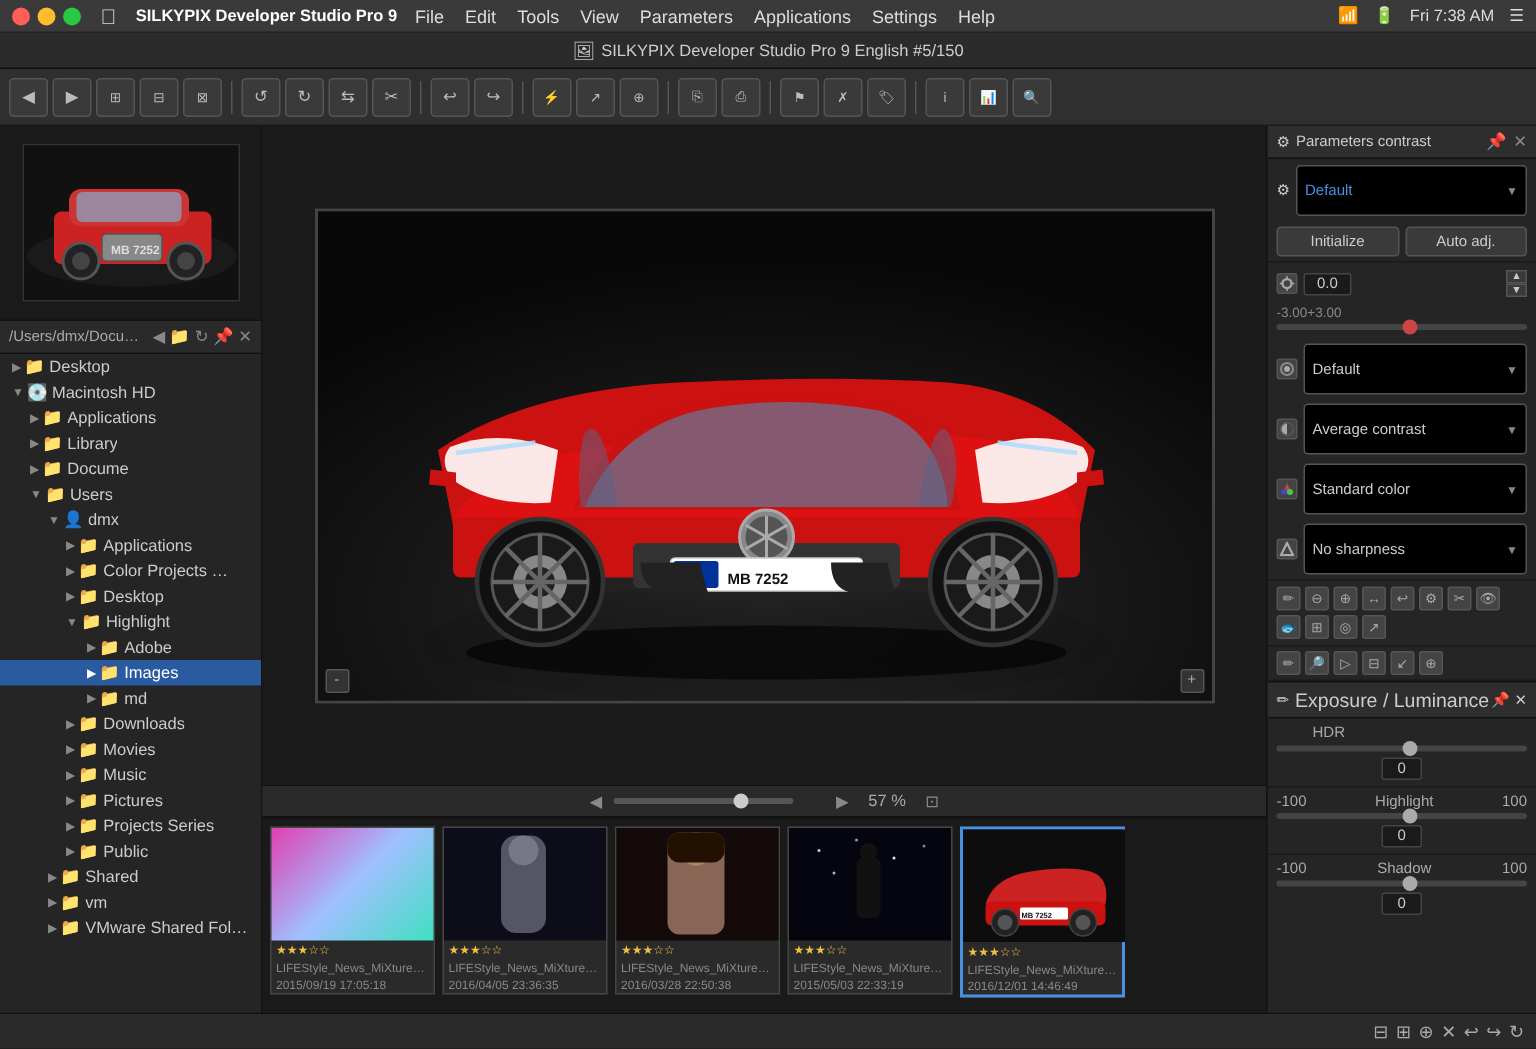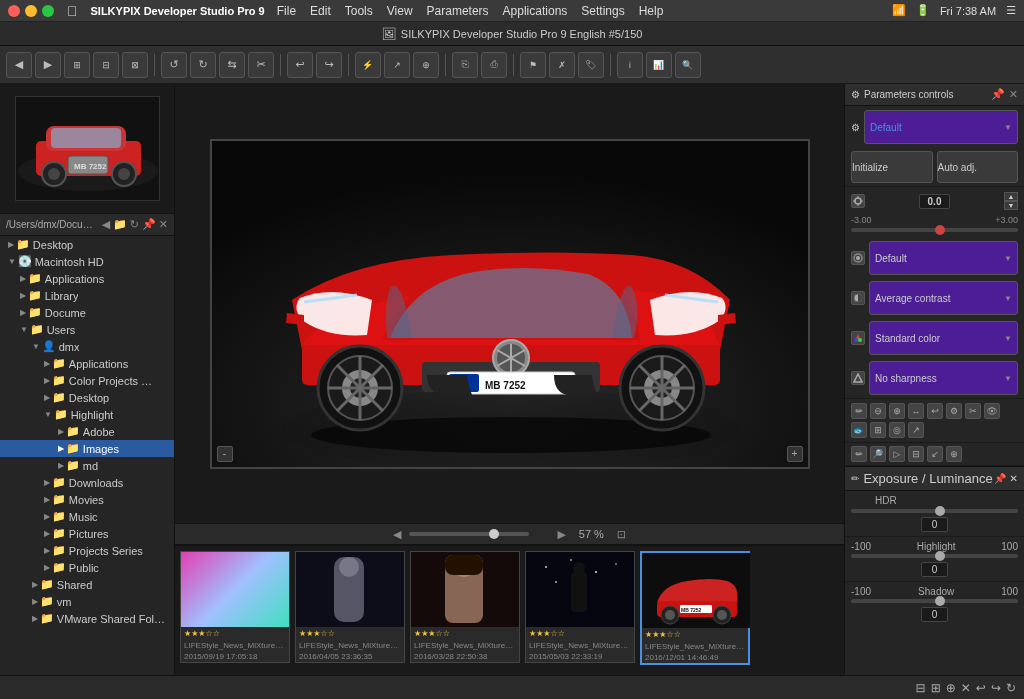--- a/index.html
+++ b/index.html
@@ -66,25 +66,25 @@
     
     #right-panel { width: 180px; background: #252525; border-left: 1px solid #111; display: flex; flex-direction: column; overflow-y: auto; }
     #right-panel::-webkit-scrollbar { width: 6px; }
     #right-panel::-webkit-scrollbar-track { background: #252525; }
     #right-panel::-webkit-scrollbar-thumb { background: #555; }
 
     .panel-header { display: flex; align-items: center; justify-content: space-between; padding: 4px 6px; background: #2e2e2e; border-bottom: 1px solid #111; font-size: 11px; color: #ccc; }
     .panel-header .panel-icons { display: flex; gap: 4px; color: #888; }
     .param-row { display: flex; align-items: center; padding: 3px 6px; gap: 4px; }
 
-    .dropdown-control { flex: 1; height: 20px; background: #4c1d95; border: 1px solid #555; border-radius: 3px; display: flex; align-items: center; justify-content: space-between; padding: 16px 5px; font-size: 10px; color: #ccc; cursor: pointer; }
+    .dropdown-control { flex: 1; height: 20px; background: #000000; border: 1px solid #555; border-radius: 3px; display: flex; align-items: center; justify-content: space-between; padding: 16px 5px; font-size: 10px; color: #ccc; cursor: pointer; }
     .dropdown-control .arrow { font-size: 8px; color: #888; }
 
     .btn-row { display: flex; gap: 4px; padding: 3px 6px; }
-    .action-btn { flex: 1; height: 32px; background: #3a3a3a; border: 1px solid #555; border-radius: 3px; font-size: 10px; color: #ccc; cursor: pointer; display: flex; align-items: center; justify-content: flex-start; }
+    .action-btn { flex: 1; height: 20px; background: #3a3a3a; border: 1px solid #555; border-radius: 3px; font-size: 10px; color: #ccc; cursor: pointer; display: flex; align-items: center; justify-content: center; }
 
     .exposure-header { display: flex; align-items: center; justify-content: space-between; padding: 4px 6px; background: #2e2e2e; border-bottom: 1px solid #111; border-top: 1px solid #111; font-size: 11px; color: #ccc; }
 
     
     #statusbar { height: 24px; background: #2a2a2a; display: flex; align-items: center; padding: 0 8px; font-size: 10px; color: #aaa; border-top: 1px solid #111; gap: 6px; }
     #statusbar .right-icons { margin-left: auto; display: flex; gap: 5px; }
 
     
     .grad-pink { background: linear-gradient(135deg, #e040b0, #a0c0ff, #40e0c0); }
     .dark-photo { background: linear-gradient(180deg, #1a1a3a 0%, #1a1a1a 100%); display: flex; align-items: center; justify-content: center; }
@@ -518,21 +518,21 @@
         <div class="film-info">LIFEStyle_News_MiXture_Imag</div>
         <div class="film-info">2016/12/01 14:46:49</div>
       </div>
     </div>
   </div>
 
   <div id="right-panel">
 
     <div class="panel-header">
       <span style="font-size:10px;">⚙</span>
-      <span style="font-size:10px;flex:1;margin-left:4px;">Parameters controls</span>
+      <span style="font-size:10px;flex:1;margin-left:4px;">Parameters contrast</span>
       <div class="panel-icons">
         <span style="cursor:pointer;">📌</span>
         <span style="cursor:pointer;">✕</span>
       </div>
     </div>
 
     <div class="param-row" style="padding:4px 6px;">
       <span style="font-size:10px;">⚙</span>
       <div class="dropdown-control">
         <span style="color:#4a90e2;">Default</span>
@@ -552,31 +552,31 @@
     <div class="param-row" style="border-top:1px solid #1a1a1a;padding-top:5px;">
       <div style="width:14px;height:14px;background:#444;border:1px solid #555;border-radius:2px;display:flex;align-items:center;justify-content:center;">
         <svg width="10" height="10">
             <circle cx="5" cy="5" r="3" fill="none" stroke="#aaa" stroke-width="1.5"></circle>
             <line x1="5" y1="0" x2="5" y2="2" stroke="#aaa" stroke-width="1"></line>
             <line x1="5" y1="8" x2="5" y2="10" stroke="#aaa" stroke-width="1"></line>
             <line x1="0" y1="5" x2="2" y2="5" stroke="#aaa" stroke-width="1"></line>
             <line x1="8" y1="5" x2="10" y2="5" stroke="#aaa" stroke-width="1"></line>
           </svg>
       </div>
-      <div style="flex:1;display:flex;align-items:center;justify-content:center;font-weight:bold;">
+      <div style="flex:1;display:flex;align-items:center;justify-content:flex-start;">
         <span style="background:#1a1a1a;border:1px solid #444;border-radius:2px;padding:1px 8px;font-size:10px;color:#ccc;">0.0</span>
       </div>
       <div style="display:flex;flex-direction:column;">
         <div style="width:14px;height:9px;background:#3a3a3a;border:1px solid #555;display:flex;align-items:center;justify-content:center;font-size:7px;cursor:pointer;">▲</div>
         <div style="width:14px;height:9px;background:#3a3a3a;border:1px solid #555;display:flex;align-items:center;justify-content:center;font-size:7px;cursor:pointer;">▼</div>
       </div>
     </div>
 
     <div style="padding:2px 6px 6px;">
-      <div style="display:flex;justify-content:space-between;font-size:9px;color:#888;margin-bottom:3px;gap:36px;">
+      <div style="display:flex;justify-content:flex-start;font-size:9px;color:#888;margin-bottom:3px;">
         <span>-3.00</span>
         <span>+3.00</span>
       </div>
       <div style="position:relative;height:4px;background:#444;border-radius:2px;">
         <div style="width:10px;height:10px;background:#cc4444;border-radius:50%;position:absolute;top:-3px;left:50%;"></div>
       </div>
     </div>
 
     <div class="param-row">
       <div style="width:14px;height:14px;background:#444;border:1px solid #555;border-radius:2px;display:flex;align-items:center;justify-content:center;">

